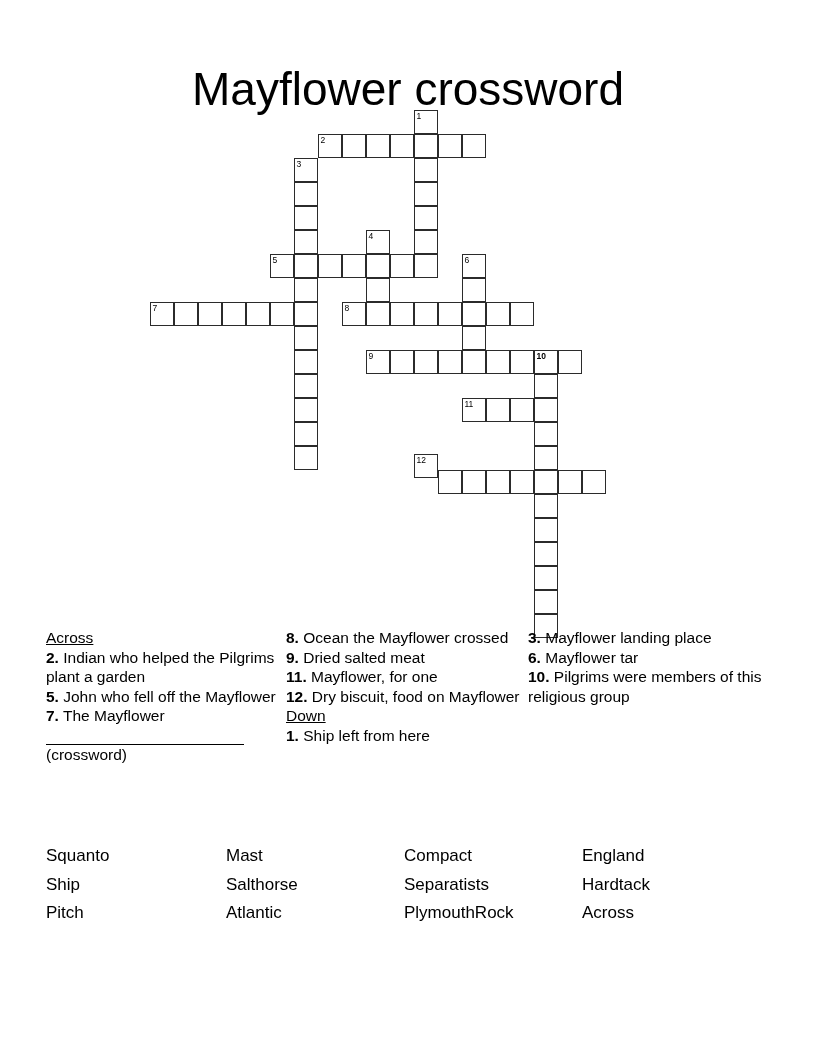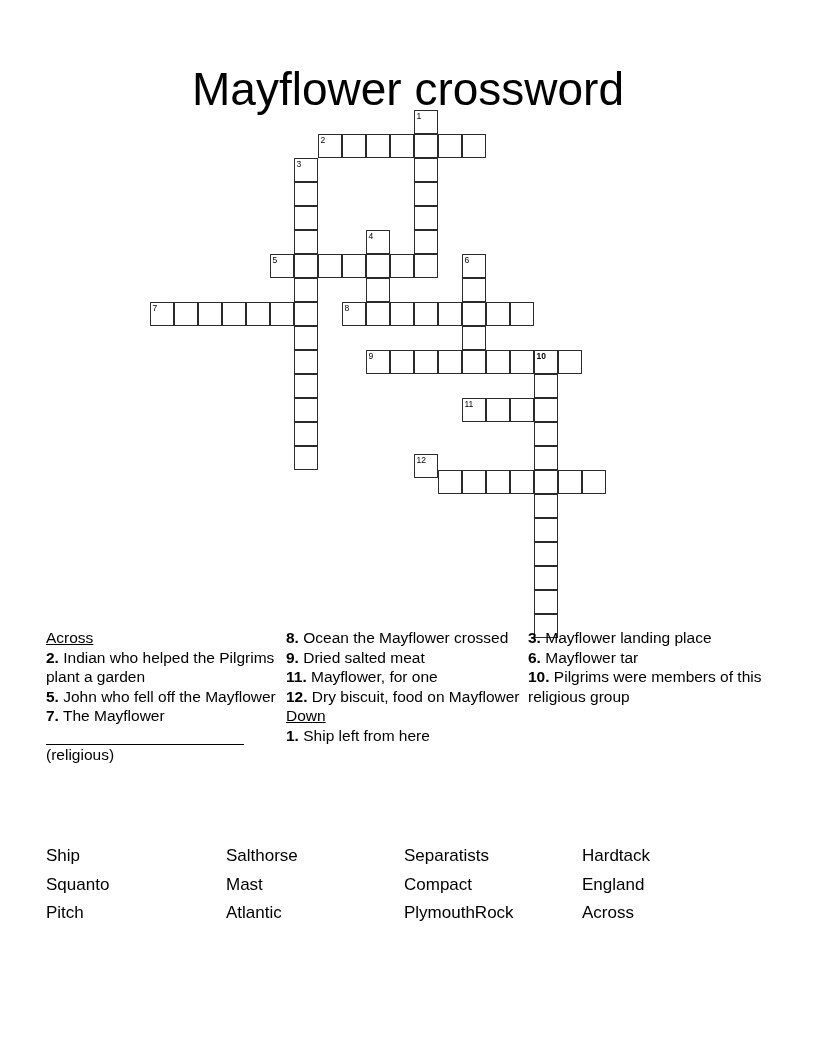--- a/index.html
+++ b/index.html
@@ -217,21 +217,21 @@
     </div>
 
   <div id="clues">
 
     <div class="clue-col clue-col-1">
       <span class="clue-heading">Across</span>
       <span class="clue-line"><span class="clue-num">2.</span><span> Indian who helped the Pilgrims plant a garden</span></span>
       <span class="clue-line"><span class="clue-num">5.</span><span> John who fell off the Mayflower</span></span>
       <span class="clue-line"><span class="clue-num">7.</span><span> The Mayflower</span></span>
       <span class="blank-rule"></span>
-      <span class="clue-line">(religious)</span>
+      <span class="clue-line">(crossword)</span>
     </div>
 
     <div class="clue-col clue-col-2">
       <span class="clue-line"><span class="clue-num">8.</span><span> Ocean the Mayflower crossed</span></span>
       <span class="clue-line"><span class="clue-num">9.</span><span> Dried salted meat</span></span>
       <span class="clue-line"><span class="clue-num">11.</span><span> Mayflower, for one</span></span>
       <span class="clue-line"><span class="clue-num">12.</span><span> Dry biscuit, food on Mayflower</span></span>
       <span class="clue-heading">Down</span>
       <span class="clue-line"><span class="clue-num">1.</span><span> Ship left from here</span></span>
     </div>
@@ -239,19 +239,19 @@
     <div class="clue-col clue-col-3">
       <span class="clue-line"><span class="clue-num">3.</span><span> Mayflower landing place</span></span>
       <span class="clue-line"><span class="clue-num">6.</span><span> Mayflower tar</span></span>
       <span class="clue-line"><span class="clue-num">10.</span><span> Pilgrims were members of this religious group</span></span>
     </div>
 
   </div>
 
   <div id="word-bank">
     <div id="word-bank-rows">
+        <div class="wb-row"><span class="wb-cell wb-c0">Squanto</span><span class="wb-cell wb-c1">Mast</span><span class="wb-cell wb-c2">Compact</span><span class="wb-cell wb-c3">England</span></div>
         <div class="wb-row"><span class="wb-cell wb-c0">Ship</span><span class="wb-cell wb-c1">Salthorse</span><span class="wb-cell wb-c2">Separatists</span><span class="wb-cell wb-c3">Hardtack</span></div>
-        <div class="wb-row"><span class="wb-cell wb-c0">Squanto</span><span class="wb-cell wb-c1">Mast</span><span class="wb-cell wb-c2">Compact</span><span class="wb-cell wb-c3">England</span></div>
         <div class="wb-row"><span class="wb-cell wb-c0">Pitch</span><span class="wb-cell wb-c1">Atlantic</span><span class="wb-cell wb-c2">PlymouthRock</span><span class="wb-cell wb-c3">Across</span></div>
       </div>
   </div>
 
 </div>
 
 </body></html>

